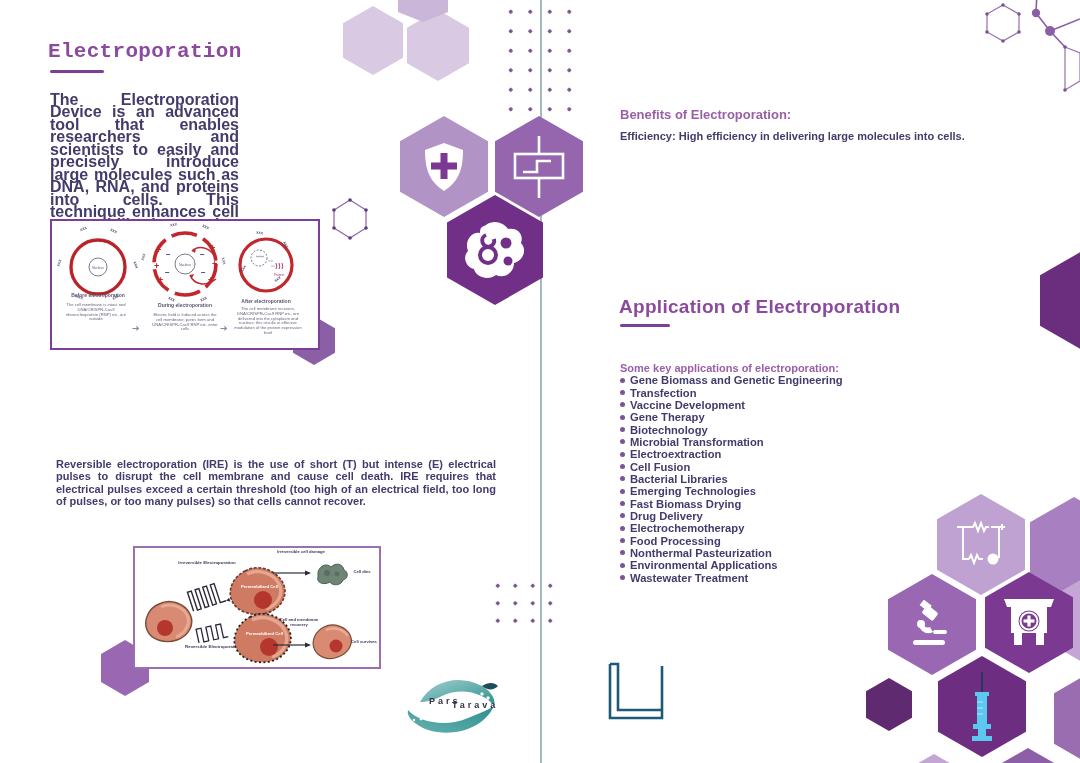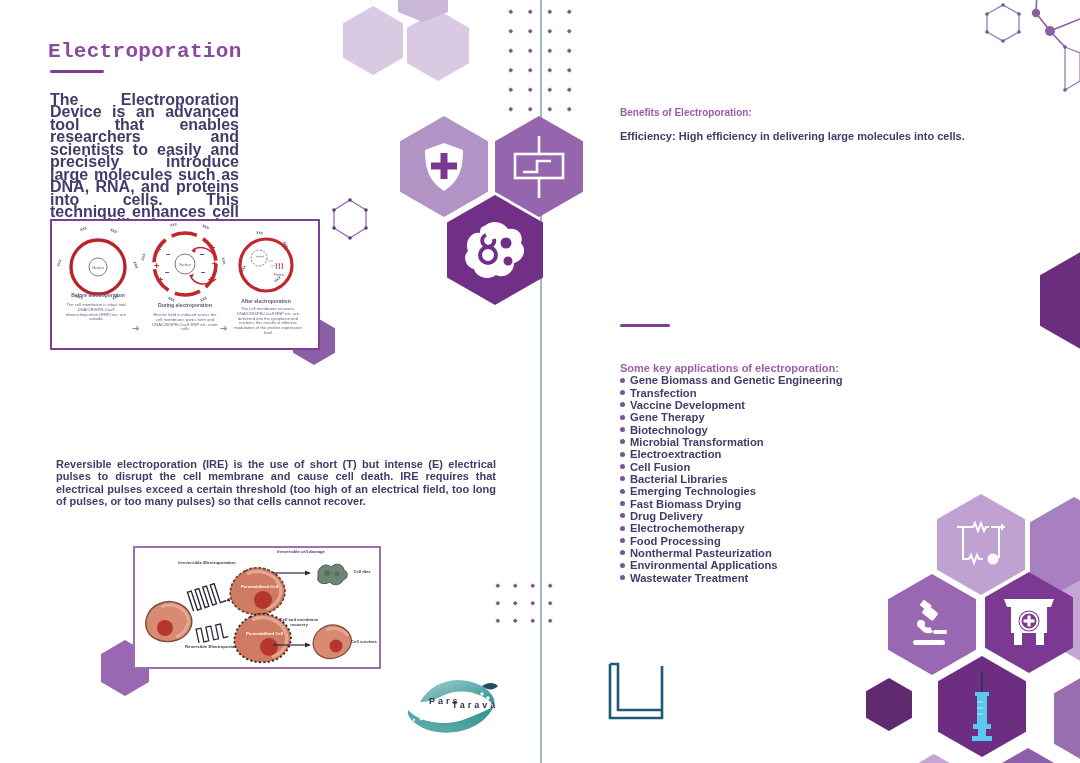--- a/index.html
+++ b/index.html
@@ -8,21 +8,21 @@
   .abs{position:absolute;}
   .hex{position:absolute;clip-path:polygon(50% 0,100% 25%,100% 75%,50% 100%,0 75%,0 25%);
        display:flex;align-items:center;justify-content:center;}
   .dots{position:absolute;}
   h1,h2,p{margin:0;padding:0;}
   .title{font-size:21px;font-weight:800;color:#8c4a9e;letter-spacing:.3px;}
   .title2{font-size:19px;font-weight:800;color:#8c4a9e;letter-spacing:.3px;}
   .rule{position:absolute;height:3px;background:#7c3f97;border-radius:2px;}
   .body-sm{font-size:16px;line-height:12.45px;font-weight:700;text-align:justify;color:#413c6b;margin-top:16px;}
   .body-md{font-size:11px;line-height:12.4px;font-weight:600;text-align:justify;color:#413c6b;}
-  .subhead{font-size:10px;font-weight:700;color:#9a5fa8;}
+  .subhead{font-size:13px;font-weight:700;color:#9a5fa8;}
   .app-item{display:flex;align-items:center;height:12.35px;font-size:11.2px;font-weight:700;color:#413c6b;}
   .app-item .bullet{width:5px;height:5px;border-radius:50%;background:#7b5496;margin-right:5px;flex:0 0 auto;}
   .benefit{margin-bottom:12px;}
   .diagram{position:absolute;background:#fff;z-index:2;}
   .tinycap{font-size:5px;font-weight:600;color:#5a5570;text-align:center;line-height:5.6px;}
   .tinydesc{font-size:4.2px;font-weight:400;color:#6a6580;text-align:center;line-height:4.8px;}
   .xxx{position:absolute;font-size:3.5px;font-weight:700;color:#4a4468;}
   .stage-arrow{position:absolute;color:#8a84a0;font-size:9px;font-weight:700;}
   .d2label{position:absolute;font-size:4.4px;font-weight:700;color:#3c3858;text-align:center;line-height:5px;}
   .d2small{position:absolute;font-size:4.2px;font-weight:600;color:#3c3858;text-align:center;line-height:4.8px;}
@@ -254,20 +254,21 @@
 
   <div class="abs subhead" style="left:620px;top:107px;">Benefits of Electroporation:</div>
 
   <div class="abs" style="left:620px;top:130px;width:410px;">
 
       <p class="body-md benefit">Efficiency: High efficiency in delivering large molecules into cells.</p>
 
 
     </div>
 
+  <h2 class="abs title2" style="left:619px;top:296px;">Application of Electroporation</h2>
   <div class="rule" style="left:620px;top:324px;width:50px;"></div>
 
   <div class="abs subhead" style="left:620px;top:362px;font-size:11px;">Some key applications of electroporation:</div>
 
   <div class="abs" style="left:620px;top:374px;width:260px;">
 
       <div class="app-item">
         <span class="bullet"></span>
         <span>Gene Biomass and Genetic Engineering</span>
       </div>

